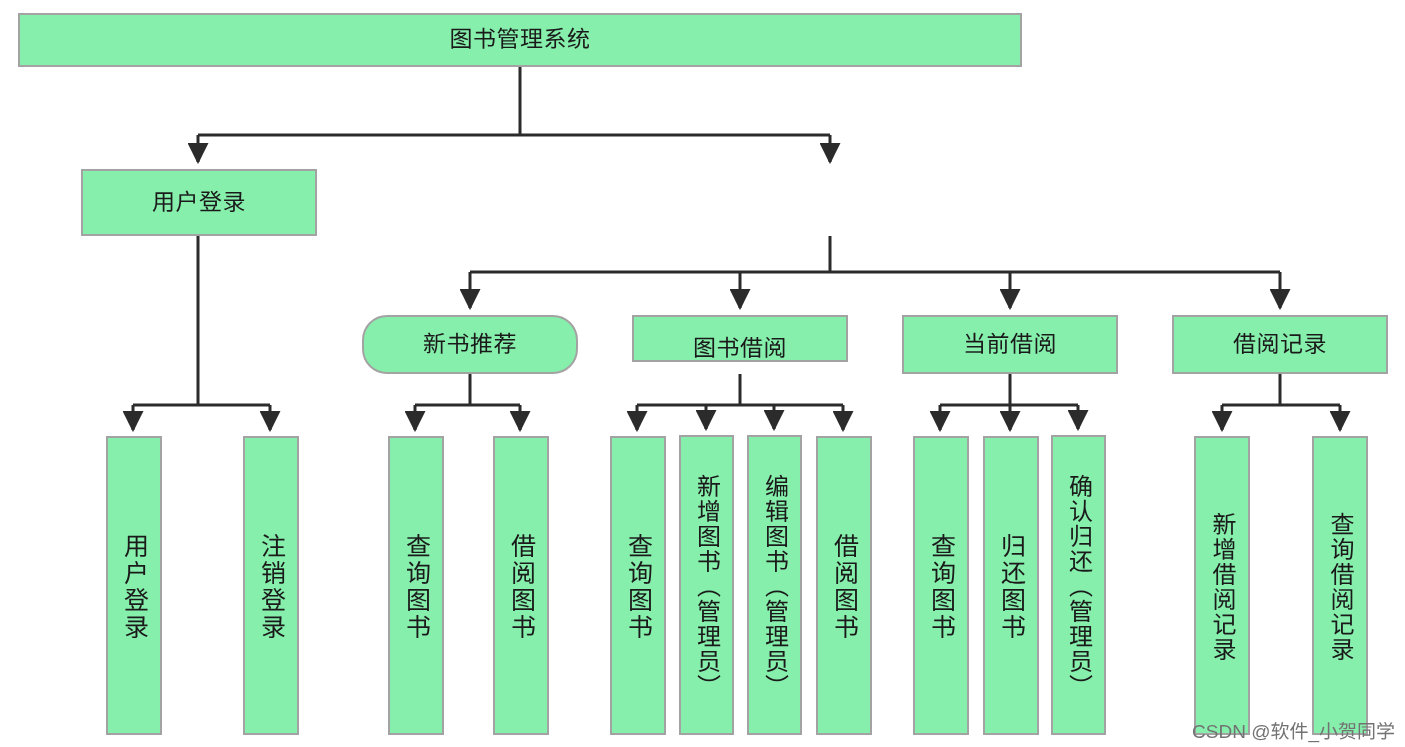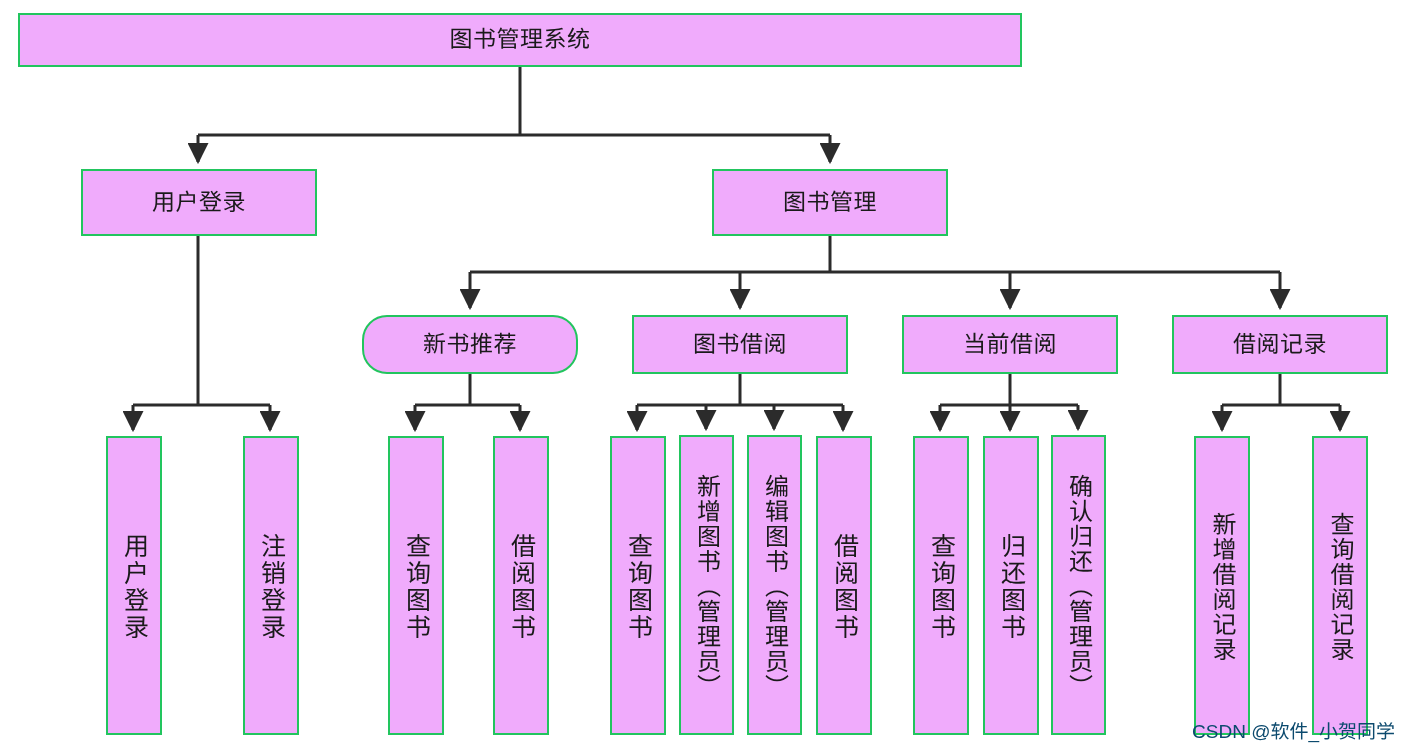--- a/index.html
+++ b/index.html
@@ -22,22 +22,22 @@
     position: absolute;
     left: 0;
     top: 0;
     width: 1405px;
     height: 747px;
     pointer-events: none;
   }
   .node {
     position: absolute;
     box-sizing: border-box;
-    background: #f0abfc;
-    border: 2px solid #22c55e;
+    background: #86efac;
+    border: 2px solid #a3a3a3;
     display: flex;
     align-items: center;
     justify-content: center;
     color: #1a1a1a;
   }
   .node-label {
     display: block;
     text-align: center;
     line-height: 1.02;
     letter-spacing: 0.5px;
@@ -63,21 +63,21 @@
   }
   .node.vert.tall-text .node-label {
     font-size: 24px;
     letter-spacing: 1px;
   }
   #watermark {
     position: absolute;
     right: 10px;
     bottom: 4px;
     font-size: 19px;
-    color: #0c4a6e;
+    color: #737373;
     white-space: nowrap;
     user-select: none;
   }
 </style>
 </head>
 <body>
 
 <div id="diagram-root">
 
   <svg id="edges-layer" viewBox="0 0 1405 747" width="1405" height="747" xmlns="http://www.w3.org/2000/svg">
@@ -132,28 +132,25 @@
     </g>
   </svg>
 
   <div class="node horiz" style="left:18px; top:13px; width:1004px; height:54px;">
     <span class="node-label">图书管理系统</span>
   </div>
 
   <div class="node horiz" style="left:81px; top:169px; width:236px; height:67px;">
     <span class="node-label">用户登录</span>
   </div>
-  <div class="node horiz" style="left:712px; top:169px; width:236px; height:67px;">
-    <span class="node-label">图书管理</span>
-  </div>
 
   <div class="node horiz" style="left:362px; top:315px; width:216px; height:59px;border-radius:25px;">
     <span class="node-label">新书推荐</span>
   </div>
-  <div class="node horiz" style="left:632px; top:315px; width:216px; height:59px;">
+  <div class="node horiz" style="left:632px; top:315px; width:216px; height:47px;align-items:flex-end;">
     <span class="node-label">图书借阅</span>
   </div>
   <div class="node horiz" style="left:902px; top:315px; width:216px; height:59px;justify-content:center;">
     <span class="node-label">当前借阅</span>
   </div>
   <div class="node horiz" style="left:1172px; top:315px; width:216px; height:59px;">
     <span class="node-label">借阅记录</span>
   </div>
 
   <div class="node vert" style="left:106px; top:436px; width:56px; height:299px;">

